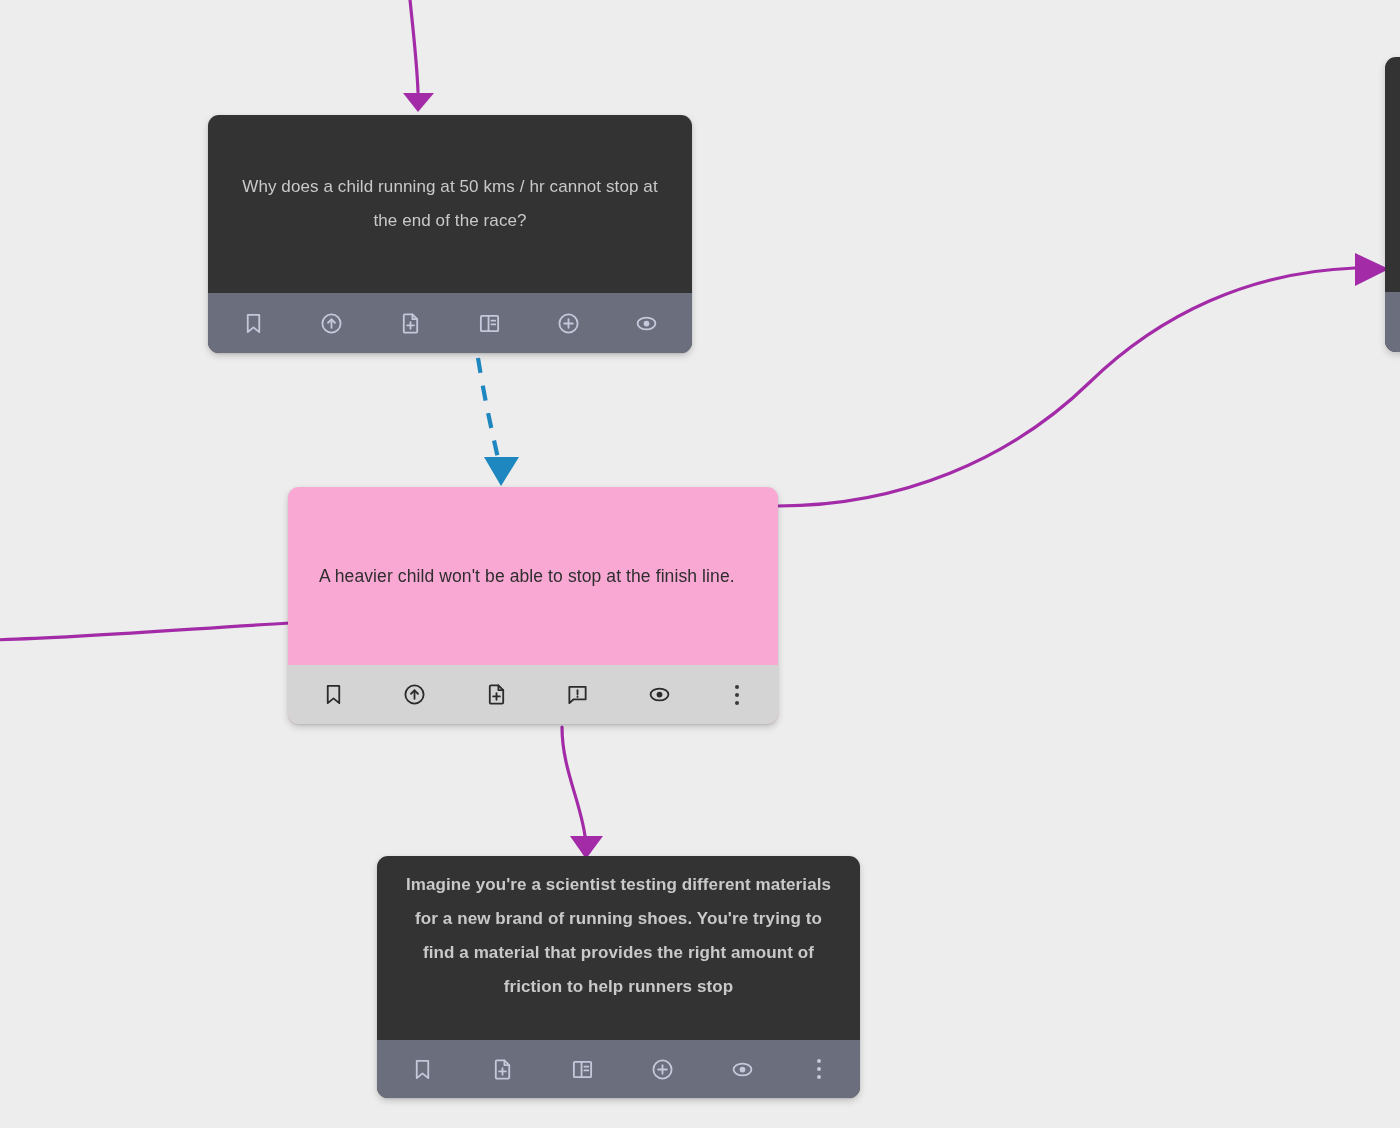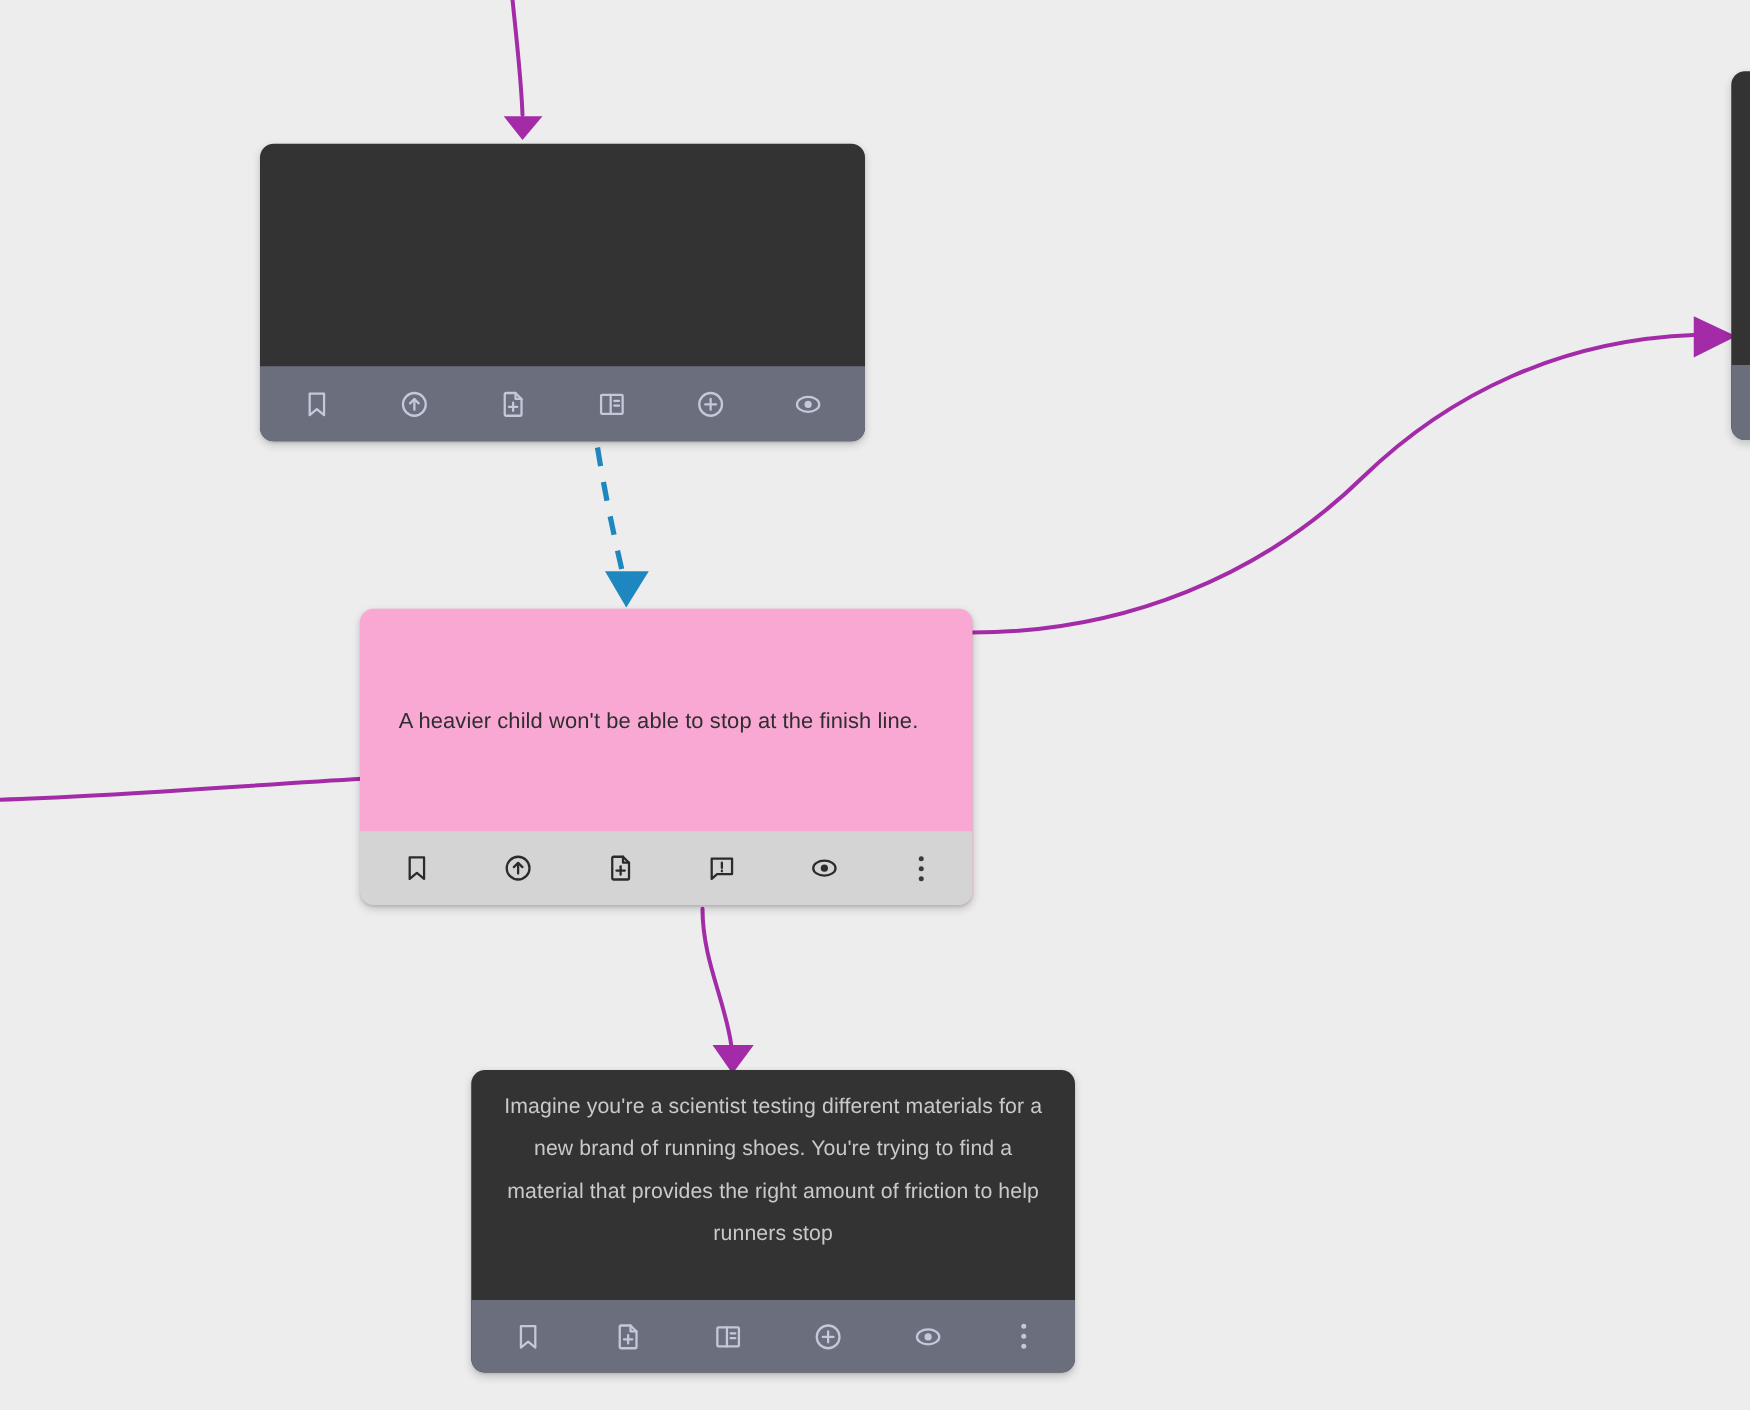--- a/index.html
+++ b/index.html
@@ -149,20 +149,23 @@
       <path d="M -10 640 C 80 638 200 628 290 623" fill="none" stroke="#a32ba8" stroke-width="3.2" stroke-linecap="round"></path>
     </g>
 
     <g>
       <path d="M 562 727 C 562 768 580 800 585 836" fill="none" stroke="#a32ba8" stroke-width="3.2" stroke-linecap="round"></path>
       <polygon points="570,836 603,836 586,859" fill="#a32ba8"></polygon>
     </g>
   </svg>
 
   <div class="node dark" id="node-question" style="left:208px; top:115px; width:484px; height:238px;">
+    <div class="node-body" style="height:178px; padding:0 28px;">
+      <div class="node-text">Why does a child running at 50 kms / hr cannot stop at the end of the race?</div>
+    </div>
     <div class="node-toolbar" style="height:60px; padding:0 24px; justify-content:space-between;">
       <span class="tb-btn" style="width:42px;height:42px;">
         <svg width="23" height="23" viewBox="0 0 24 24" fill="none" stroke-width="1.9" stroke-linecap="round" stroke-linejoin="round">
           <path d="M6 3h12v18l-6-5-6 5z"></path>
         </svg>
       </span>
       <span class="tb-btn" style="width:42px;height:42px;">
         <svg width="23" height="23" viewBox="0 0 24 24" fill="none" stroke-width="1.9" stroke-linecap="round" stroke-linejoin="round">
           <circle cx="12" cy="12" r="9.5"></circle>
             <path d="M12 16.5V7.8"></path>
@@ -241,21 +244,21 @@
       </span>
       <span class="dots" style="width:34px;height:42px;">
         <i></i>
         <i></i>
         <i></i>
       </span>
     </div>
   </div>
 
   <div class="node dark" id="node-scenario" style="left:377px; top:856px; width:483px; height:242px;">
-    <div class="node-body" style="height:160px; padding:0 22px;">
+    <div class="node-body" style="height:160px; padding:0 22px;font-weight:bold;">
       <div class="node-text">Imagine you're a scientist testing different materials for a new brand of running shoes. You're trying to find a material that provides the right amount of friction to help runners stop</div>
     </div>
     <div class="node-toolbar" style="height:58px; padding:0 24px; justify-content:space-between;">
       <span class="tb-btn" style="width:42px;height:42px;">
         <svg width="23" height="23" viewBox="0 0 24 24" fill="none" stroke-width="1.9" stroke-linecap="round" stroke-linejoin="round">
           <path d="M6 3h12v18l-6-5-6 5z"></path>
         </svg>
       </span>
       <span class="tb-btn" style="width:42px;height:42px;">
         <svg width="23" height="23" viewBox="0 0 24 24" fill="none" stroke-width="1.9" stroke-linecap="round" stroke-linejoin="round">

